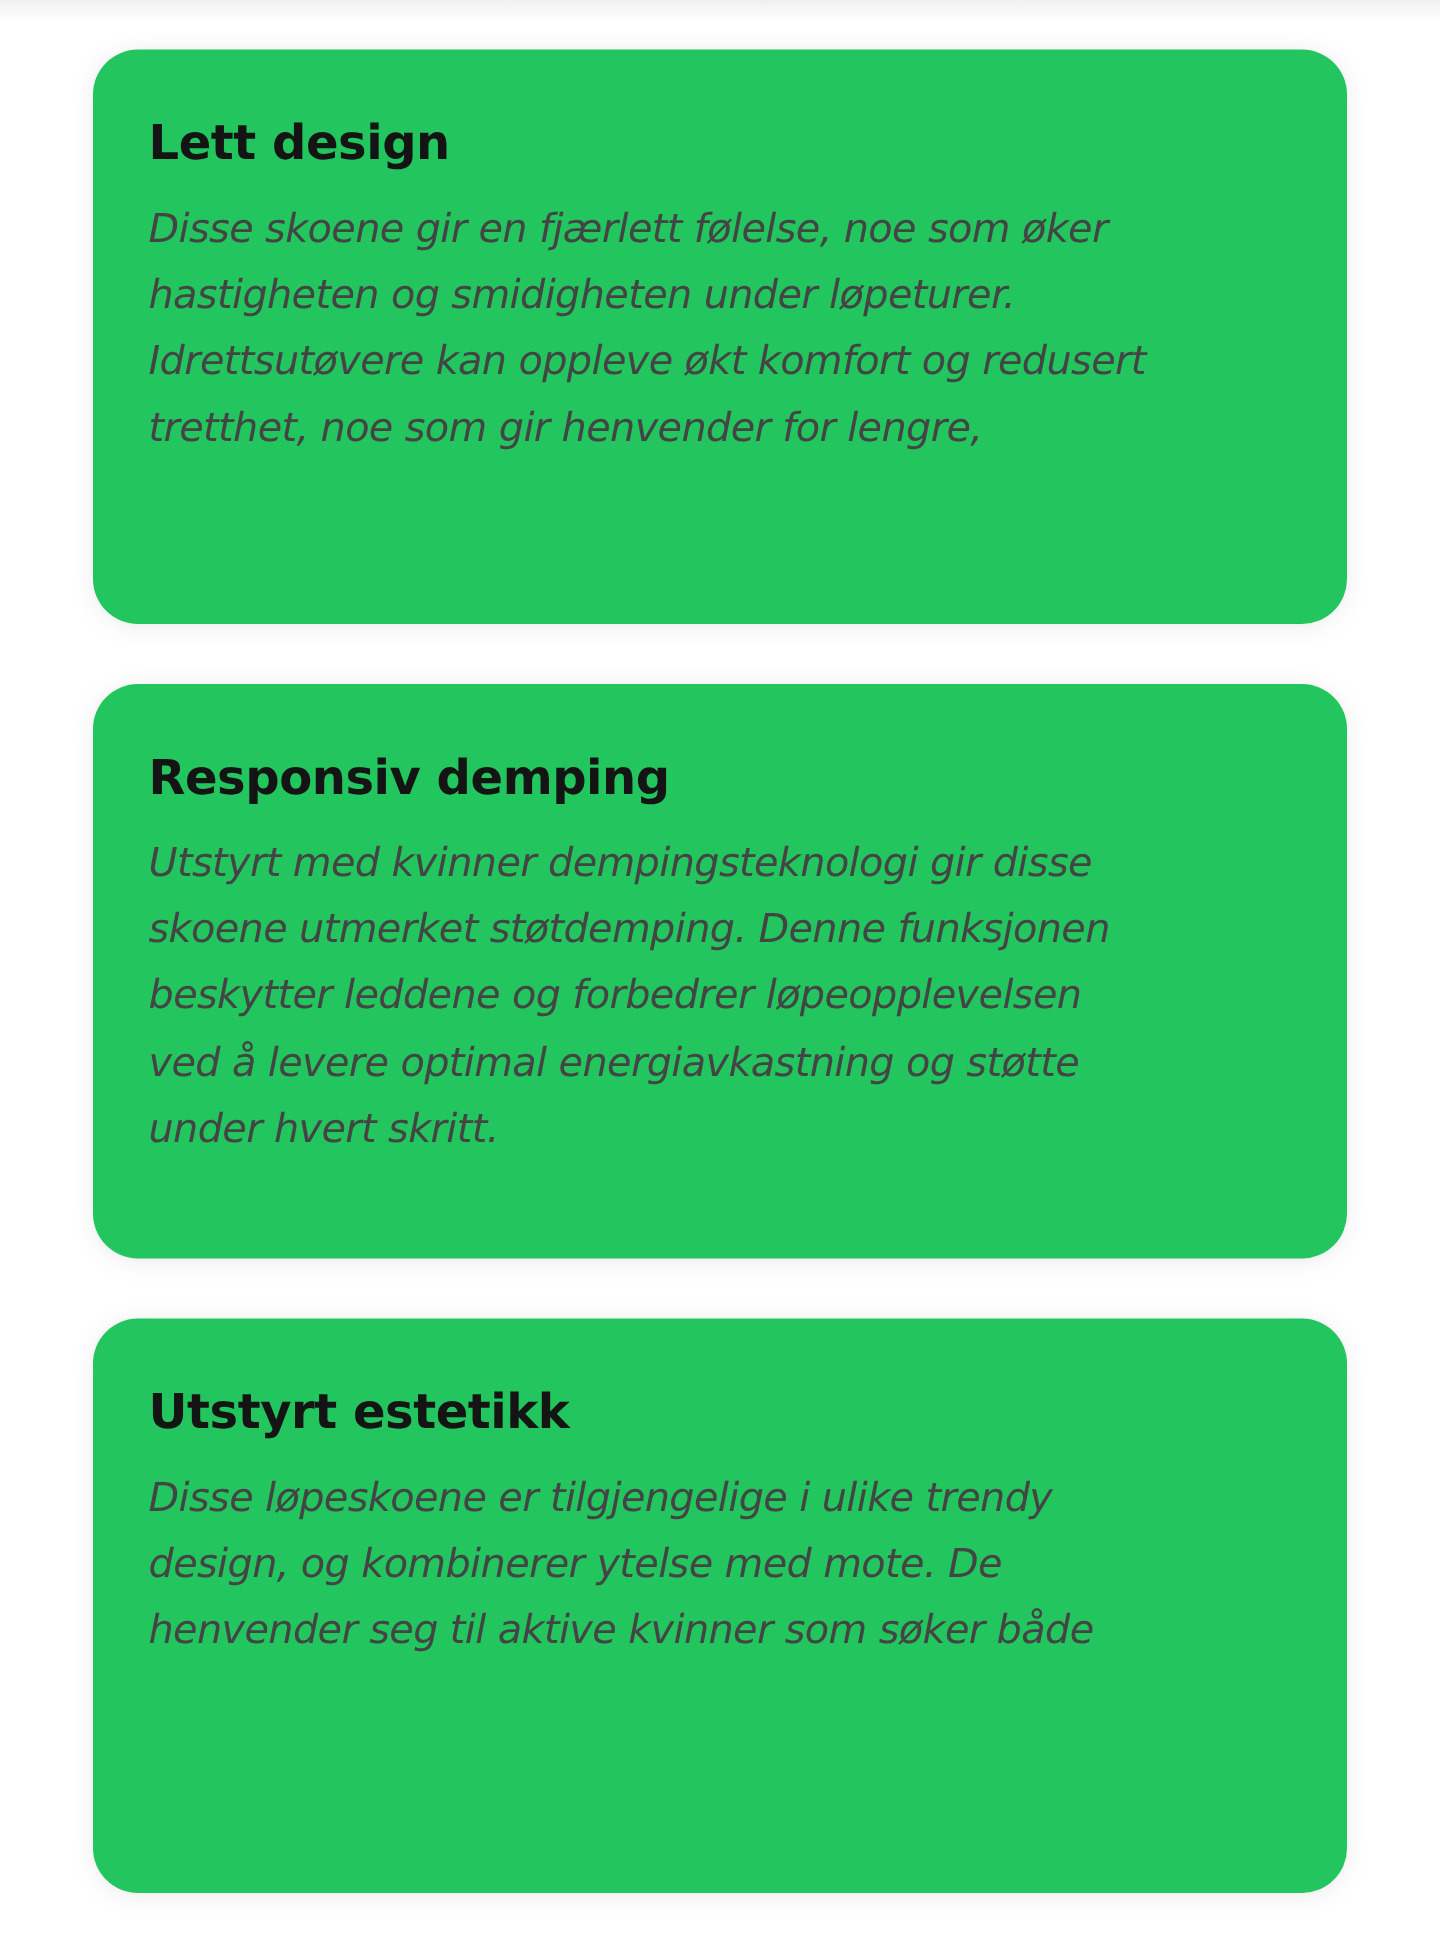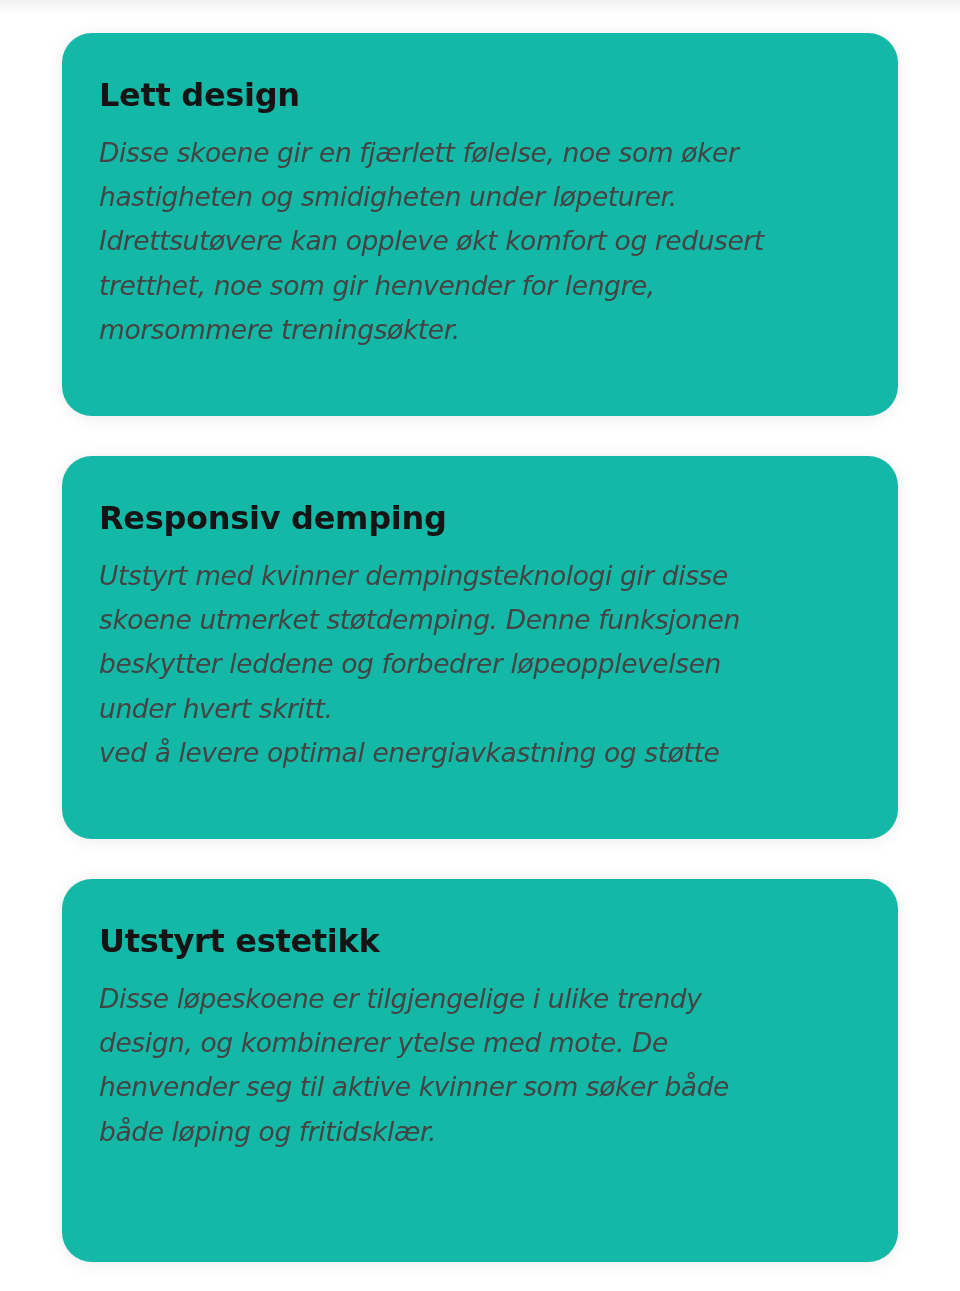--- a/index.html
+++ b/index.html
@@ -20,21 +20,21 @@
       width: 960px; height: 14px;
       background: linear-gradient(to bottom, rgba(0,0,0,0.06), rgba(0,0,0,0));
     }
     .cards {
       position: absolute;
       left: 62px;
       top: 33px;
       width: 836px;
     }
     .card {
-      background: #14b8a6;
+      background: #22c55e;
       border-radius: 30px;
       box-shadow: 0 2px 18px rgba(0,0,0,0.07), 0 0 4px rgba(0,0,0,0.03);
       padding: 38px 36px 0 37px;
       box-sizing: border-box;
       height: 383px;
       margin-bottom: 40px;
     }
     .card-title {
       margin: 0;
       font-size: 32px;
@@ -61,38 +61,36 @@
 
 <div class="cards">
 
   <section class="card">
     <h2 class="card-title">Lett design</h2>
     <p class="card-body">
       <span class="line">Disse skoene gir en fjærlett følelse, noe som øker</span>
       <span class="line">hastigheten og smidigheten under løpeturer.</span>
       <span class="line">Idrettsutøvere kan oppleve økt komfort og redusert</span>
       <span class="line">tretthet, noe som gir henvender for lengre,</span>
-      <span class="line">morsommere treningsøkter.</span>
     </p>
   </section>
 
   <section class="card">
     <h2 class="card-title">Responsiv demping</h2>
     <p class="card-body">
       <span class="line">Utstyrt med kvinner dempingsteknologi gir disse</span>
       <span class="line">skoene utmerket støtdemping. Denne funksjonen</span>
       <span class="line">beskytter leddene og forbedrer løpeopplevelsen</span>
+      <span class="line">ved å levere optimal energiavkastning og støtte</span>
       <span class="line">under hvert skritt.</span>
-      <span class="line">ved å levere optimal energiavkastning og støtte</span>
     </p>
   </section>
 
   <section class="card">
     <h2 class="card-title">Utstyrt estetikk</h2>
     <p class="card-body">
       <span class="line">Disse løpeskoene er tilgjengelige i ulike trendy</span>
       <span class="line">design, og kombinerer ytelse med mote. De</span>
       <span class="line">henvender seg til aktive kvinner som søker både</span>
-      <span class="line">både løping og fritidsklær.</span>
     </p>
   </section>
 
 </div>
 
 </body></html>

